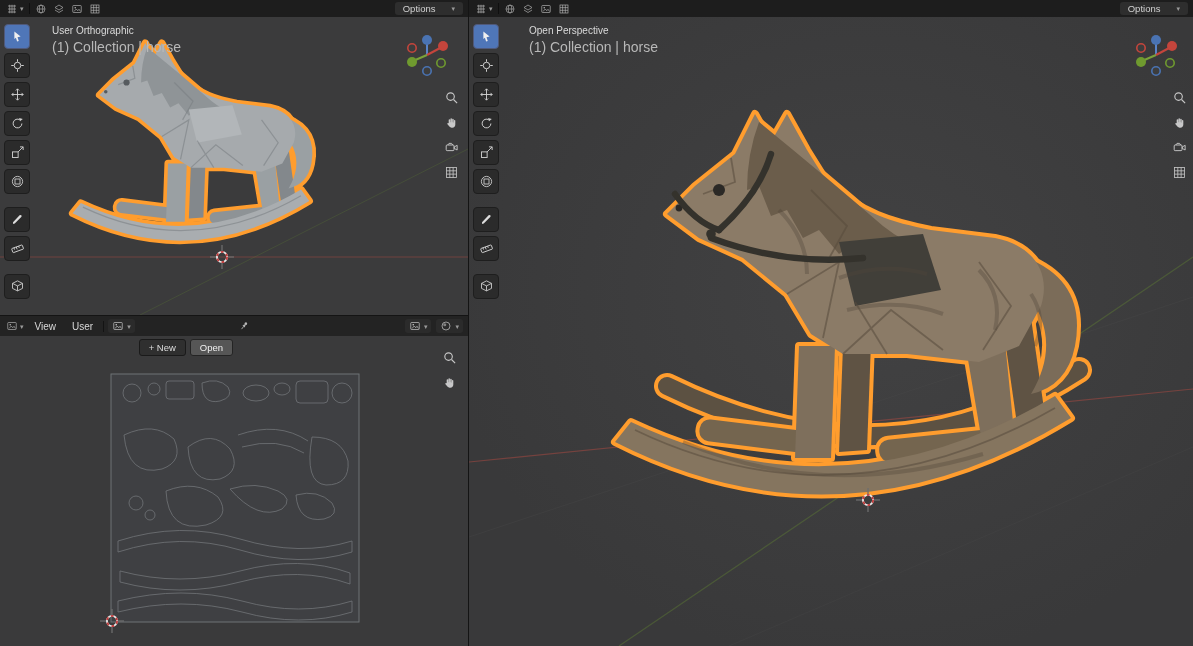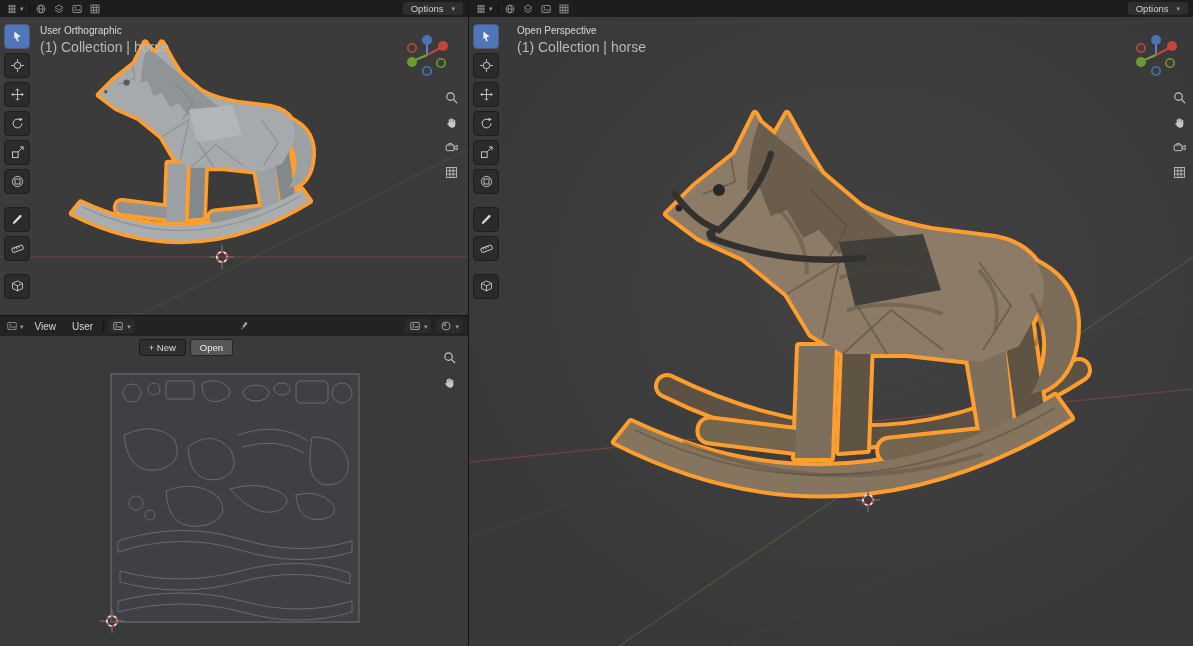--- a/index.html
+++ b/index.html
@@ -1,37 +1,37 @@
 <!DOCTYPE html>
 <html><head>
 <meta charset="utf-8">
 <style>
   html,body{margin:0;padding:0;background:#101010;font-family:"Liberation Sans",sans-serif;}
   .app{position:relative;width:1193px;height:646px;background:#141414;overflow:hidden;}
   .pane{position:absolute;background:#3b3b3c;overflow:hidden;}
   .pane-header{position:absolute;top:0;left:0;right:0;height:17px;background:#1d1d1d;display:flex;align-items:center;padding:0 5px;gap:4px;z-index:40;}
   .uv-header{height:20px;background:#232323;}
   .hdr-right{margin-left:auto;display:flex;align-items:center;gap:5px;}
-  .options-btn{display:flex;align-items:center;gap:8px;background:#2e2e2e;border-radius:3px;padding:1px 8px;font-size:9.5px;color:#d2d2d2;}
+  .options-btn{display:flex;align-items:center;gap:16px;background:#2e2e2e;border-radius:3px;padding:1px 8px;font-size:9.5px;color:#d2d2d2;}
   .caret{font-size:7px;color:#9a9a9a;line-height:1;}
   .mini-btn{height:14px;display:flex;align-items:center;justify-content:center;gap:2px;border-radius:2px;padding:0 1px;}
   .sep{width:1px;height:11px;background:#000;opacity:.45;}
   .menu-item{font-size:10px;color:#d8d8d8;padding:2px 6px;border-radius:3px;}
   .btn{font-size:9.5px;background:#2f2f2f;border:1px solid #1a1a1a;border-radius:3px;padding:2px 9px;color:#dcdcdc;display:flex;gap:4px;align-items:center;margin-top:43px;}
   .btn-lit{background:#565656;border-color:#242424;color:#f0f0f0;}
   .combo{display:flex;align-items:center;gap:3px;background:#2b2b2b;border-radius:3px;padding:1px 4px;}
   .tool-col{position:absolute;left:4px;top:24px;display:flex;flex-direction:column;gap:4px;z-index:30;}
   .tool-btn{width:24px;height:23px;background:#2b2b2b;border:1px solid #1e1e1e;border-radius:4px;display:flex;align-items:center;justify-content:center;}
   .tool-btn.active{background:#4f76b8;border-color:#50597a;}
   .tool-btn.gap{margin-top:9px;}
   .nav-col{display:flex;flex-direction:column;gap:7px;align-items:center;position:absolute;z-index:30;}
   .nav-btn{width:18px;height:18px;display:flex;align-items:center;justify-content:center;opacity:.92;}
   svg.ic{width:15px;height:15px;display:block;}
   .mini-btn svg.ic{width:12px;height:12px;opacity:.85;}
-  .overlay-text{position:absolute;z-index:25;line-height:1.4;pointer-events:none;}
+  .overlay-text{position:absolute;z-index:25;line-height:1.4;pointer-events:none;margin-left:12px;}
   .ov-title{font-size:10px;color:#dadada;}
   .ov-sub{font-size:14px;color:#b8b8b8;}
   .gizmo{position:absolute;z-index:30;}
   .axes{position:absolute;left:0;z-index:1;}
   .horse{position:absolute;z-index:6;}
   .cursor3d{position:absolute;z-index:8;width:24px;height:24px;}
   .uvwire{position:absolute;z-index:5;}
   .defs-holder{position:absolute;width:0;height:0;overflow:hidden;}
 </style>
 </head>

